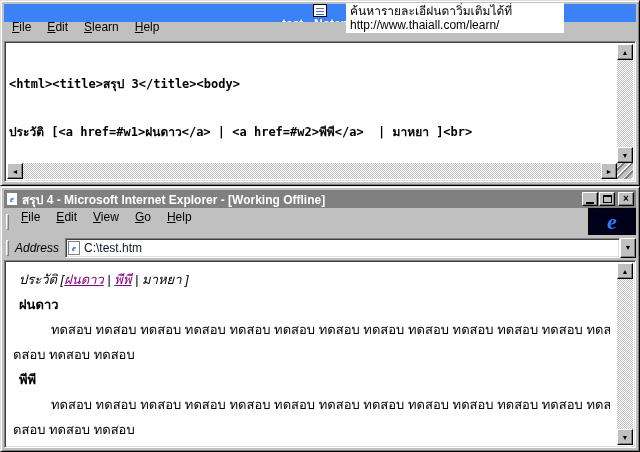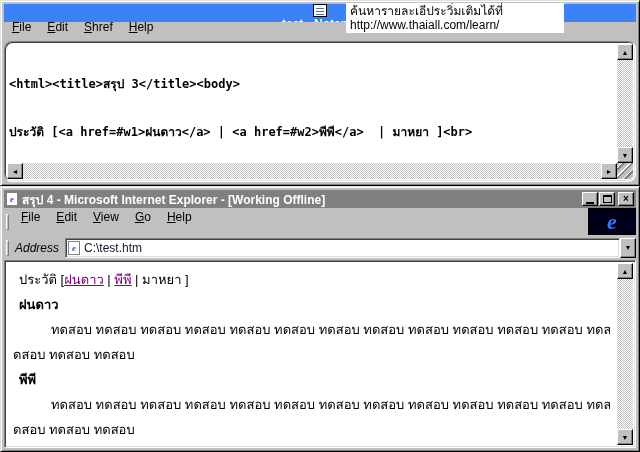--- a/index.html
+++ b/index.html
@@ -58,21 +58,21 @@
   
   .sunken {
     background: #fff;
     border-top: 1px solid #808080; border-left: 1px solid #808080;
     border-right: 1px solid #fff; border-bottom: 1px solid #fff;
     box-shadow: inset 1px 1px 0 #404040, inset -1px -1px 0 #dfdfdf;
   }
 
   
   #notepad { left: 0; top: 0; width: 640px; height: 186px; z-index: 1; }
-  .np-text { position: absolute; left: 3px; top: 40px; right: 3px; bottom: 3px; border-radius: 8px; }
+  .np-text { position: absolute; left: 3px; top: 40px; right: 3px; bottom: 3px; }
   .np-content {
     position: absolute; top: 2px; left: 4px; right: 19px; bottom: 19px;
     overflow: hidden;
     font-family: "DejaVu Sans Mono", monospace;
     font-weight: bold; font-size: 12px; line-height: 16px;
     white-space: pre; color: #000;
   }
   .track {
     background-color: #c0c0c0;
     background-image:
@@ -158,21 +158,21 @@
   }
   .ie-content { position: absolute; left: 3px; right: 3px; top: 73px; bottom: 3px; }
   .ie-vsb { position: absolute; top: 2px; right: 2px; bottom: 2px; width: 16px; display: flex; flex-direction: column; }
   .ie-vsb .track { flex: 1; }
   .ie-page {
     position: absolute; top: 2px; left: 2px; right: 19px; bottom: 2px;
     overflow: hidden; background: #fff; color: #000;
     font-size: 13px; padding: 4px 6px;
   }
   .pg-line { height: 25px; line-height: 25px; white-space: nowrap; overflow: hidden; }
-  .pg-nav { padding-left: 6px; }
+  .pg-nav { padding-left: 6px; font-style: italic; }
   .pg-h { font-weight: bold; padding-left: 6px; }
   .pg-indent { padding-left: 38px; }
   .vlink { color: #800080; text-decoration: underline; }
 </style>
 </head>
 <body>
 
 <div id="notepad" class="win">
   <div class="titlebar active">
     <span class="np-ico"></span>
@@ -185,21 +185,21 @@
           <span class="glyph-max"></span>
         </span>
       <span class="wbtn gap">
           <span class="glyph-x">×</span>
         </span>
     </span>
   </div>
   <div class="menubar">
     <span class="menu-item"><span></span><span class="u">F</span><span>ile</span></span>
     <span class="menu-item"><span></span><span class="u">E</span><span>dit</span></span>
-    <span class="menu-item"><span></span><span class="u">S</span><span>href</span></span>
+    <span class="menu-item"><span></span><span class="u">S</span><span>learn</span></span>
     <span class="menu-item"><span></span><span class="u">H</span><span>elp</span></span>
   </div>
   <div class="np-text sunken">
     <div class="np-content">
       <div>&lt;html&gt;&lt;title&gt;สรุป 3&lt;/title&gt;&lt;body&gt;</div>
       <div>ประวัติ [&lt;a href=#w1&gt;ฝนดาว&lt;/a&gt; | &lt;a href=#w2&gt;พีพี&lt;/a&gt;  | มาหยา ]&lt;br&gt;</div>
       
       
       
       
@@ -219,21 +219,21 @@
           <span>◄</span>
         </span>
       <span class="track"></span>
       <span class="sbtn">
           <span>►</span>
         </span>
     </div>
     <div class="corner-grip"></div>
   </div>
   <div class="overlay-note">
-    <div>ค้นหารายละเอีประวิ่มเติมได้ที่</div>
+    <div>ค้นหารายละเอีฝนดาวิ่มเติมได้ที่</div>
     <div>http://www.thaiall.com/learn/</div>
   </div>
 </div>
 
 <div id="ie" class="win">
   <div class="titlebar inactive">
     <span class="page-ico">e</span>
     <span class="title-text">สรุป 4 - Microsoft Internet Explorer - [Working Offline]</span>
     <span class="tb-btns">
       <span class="wbtn">

